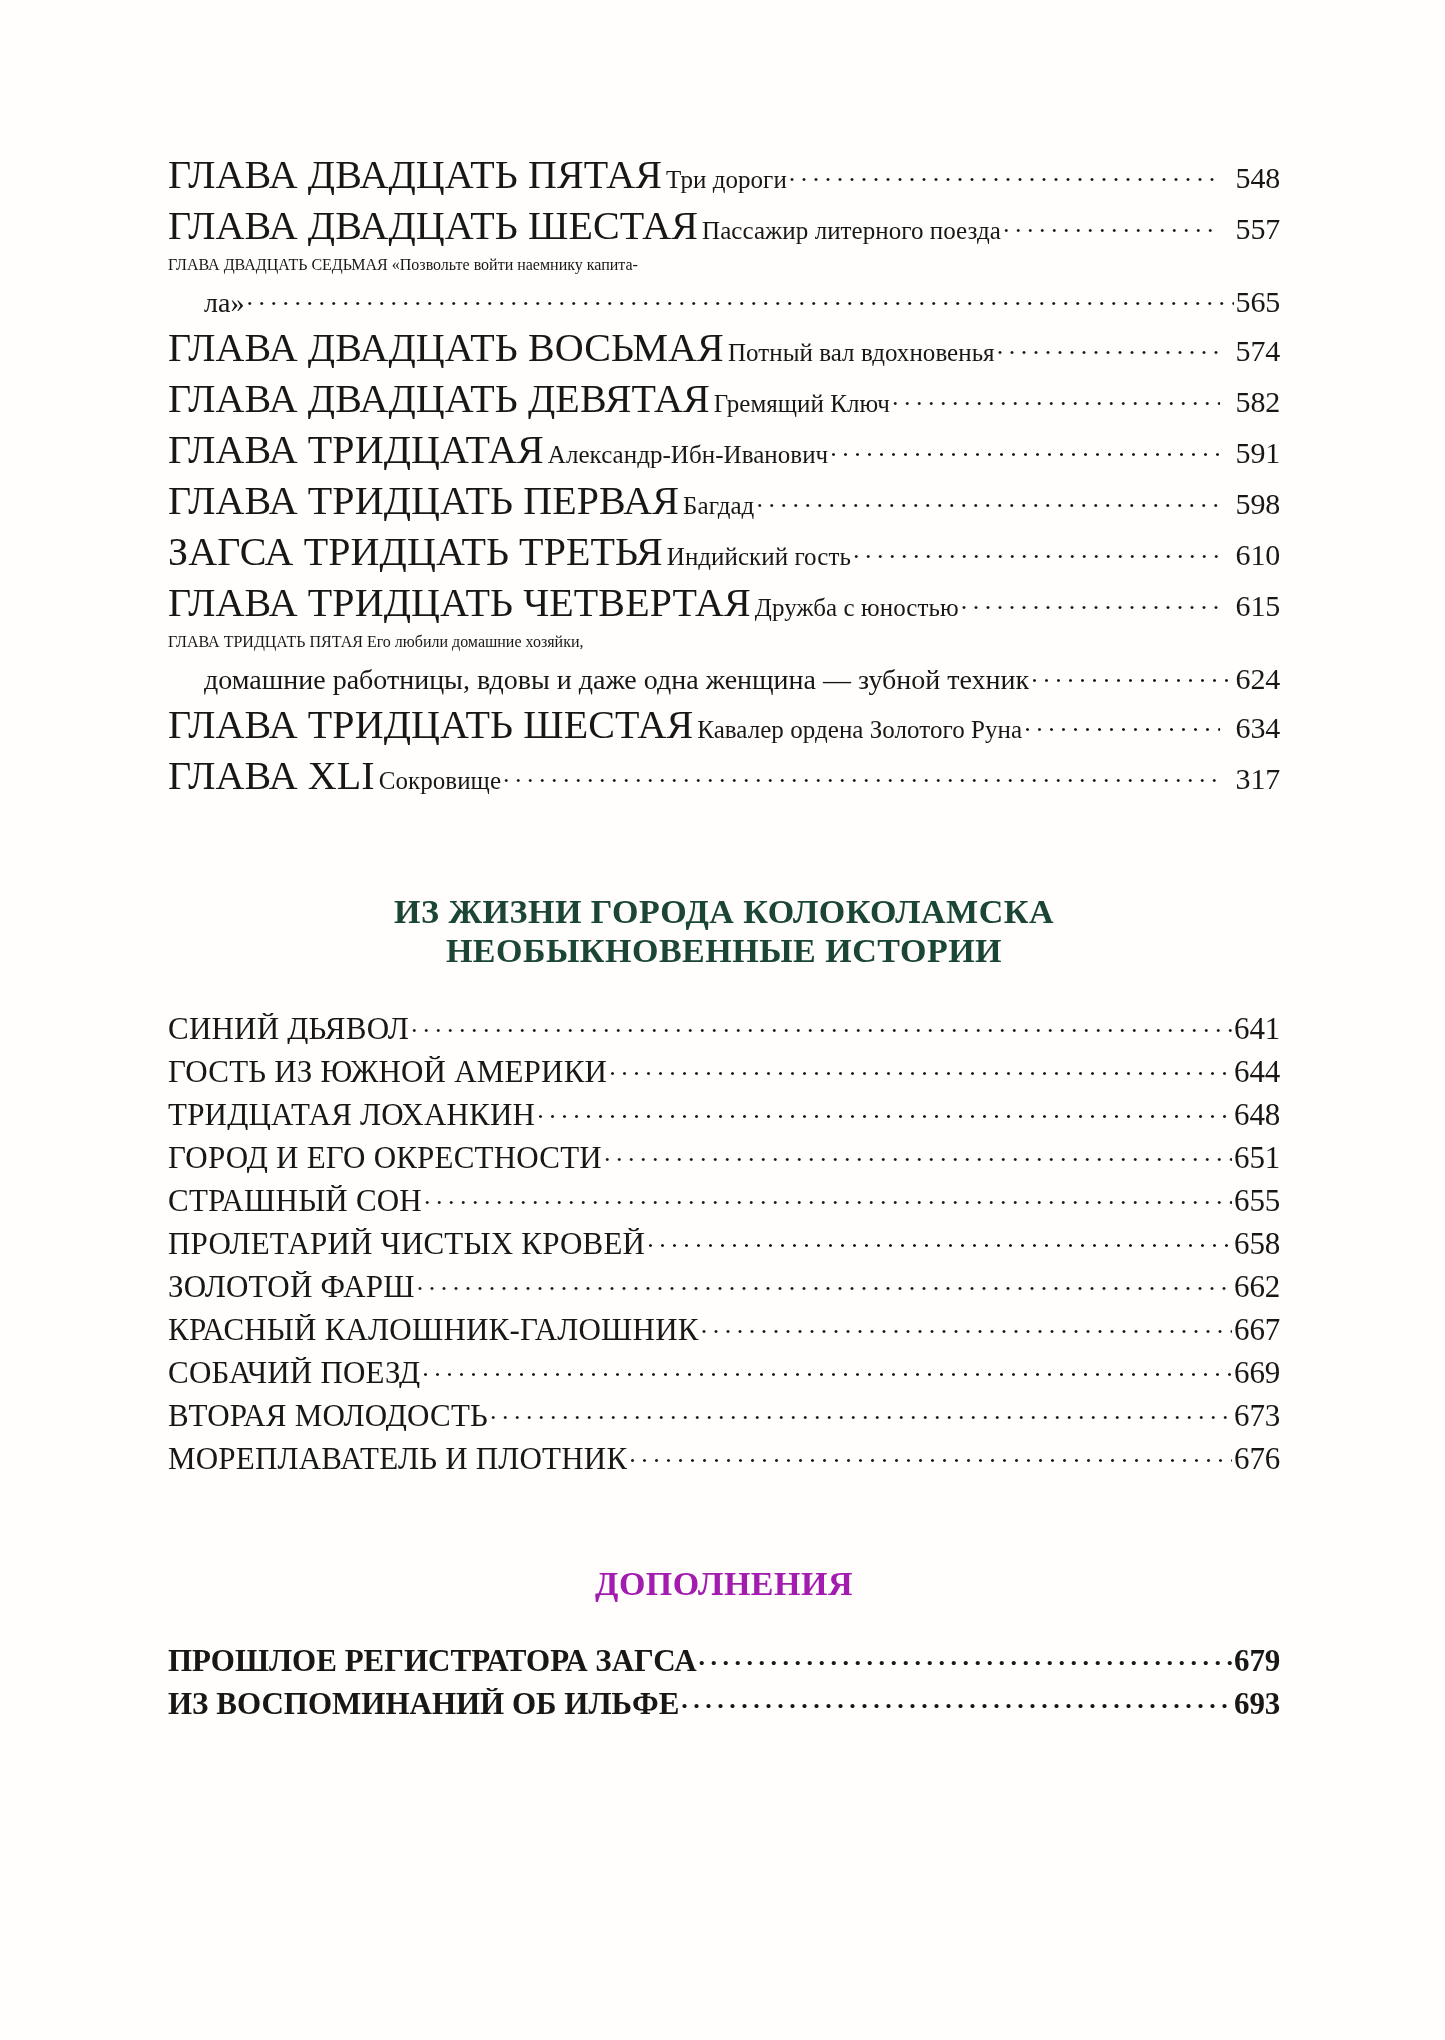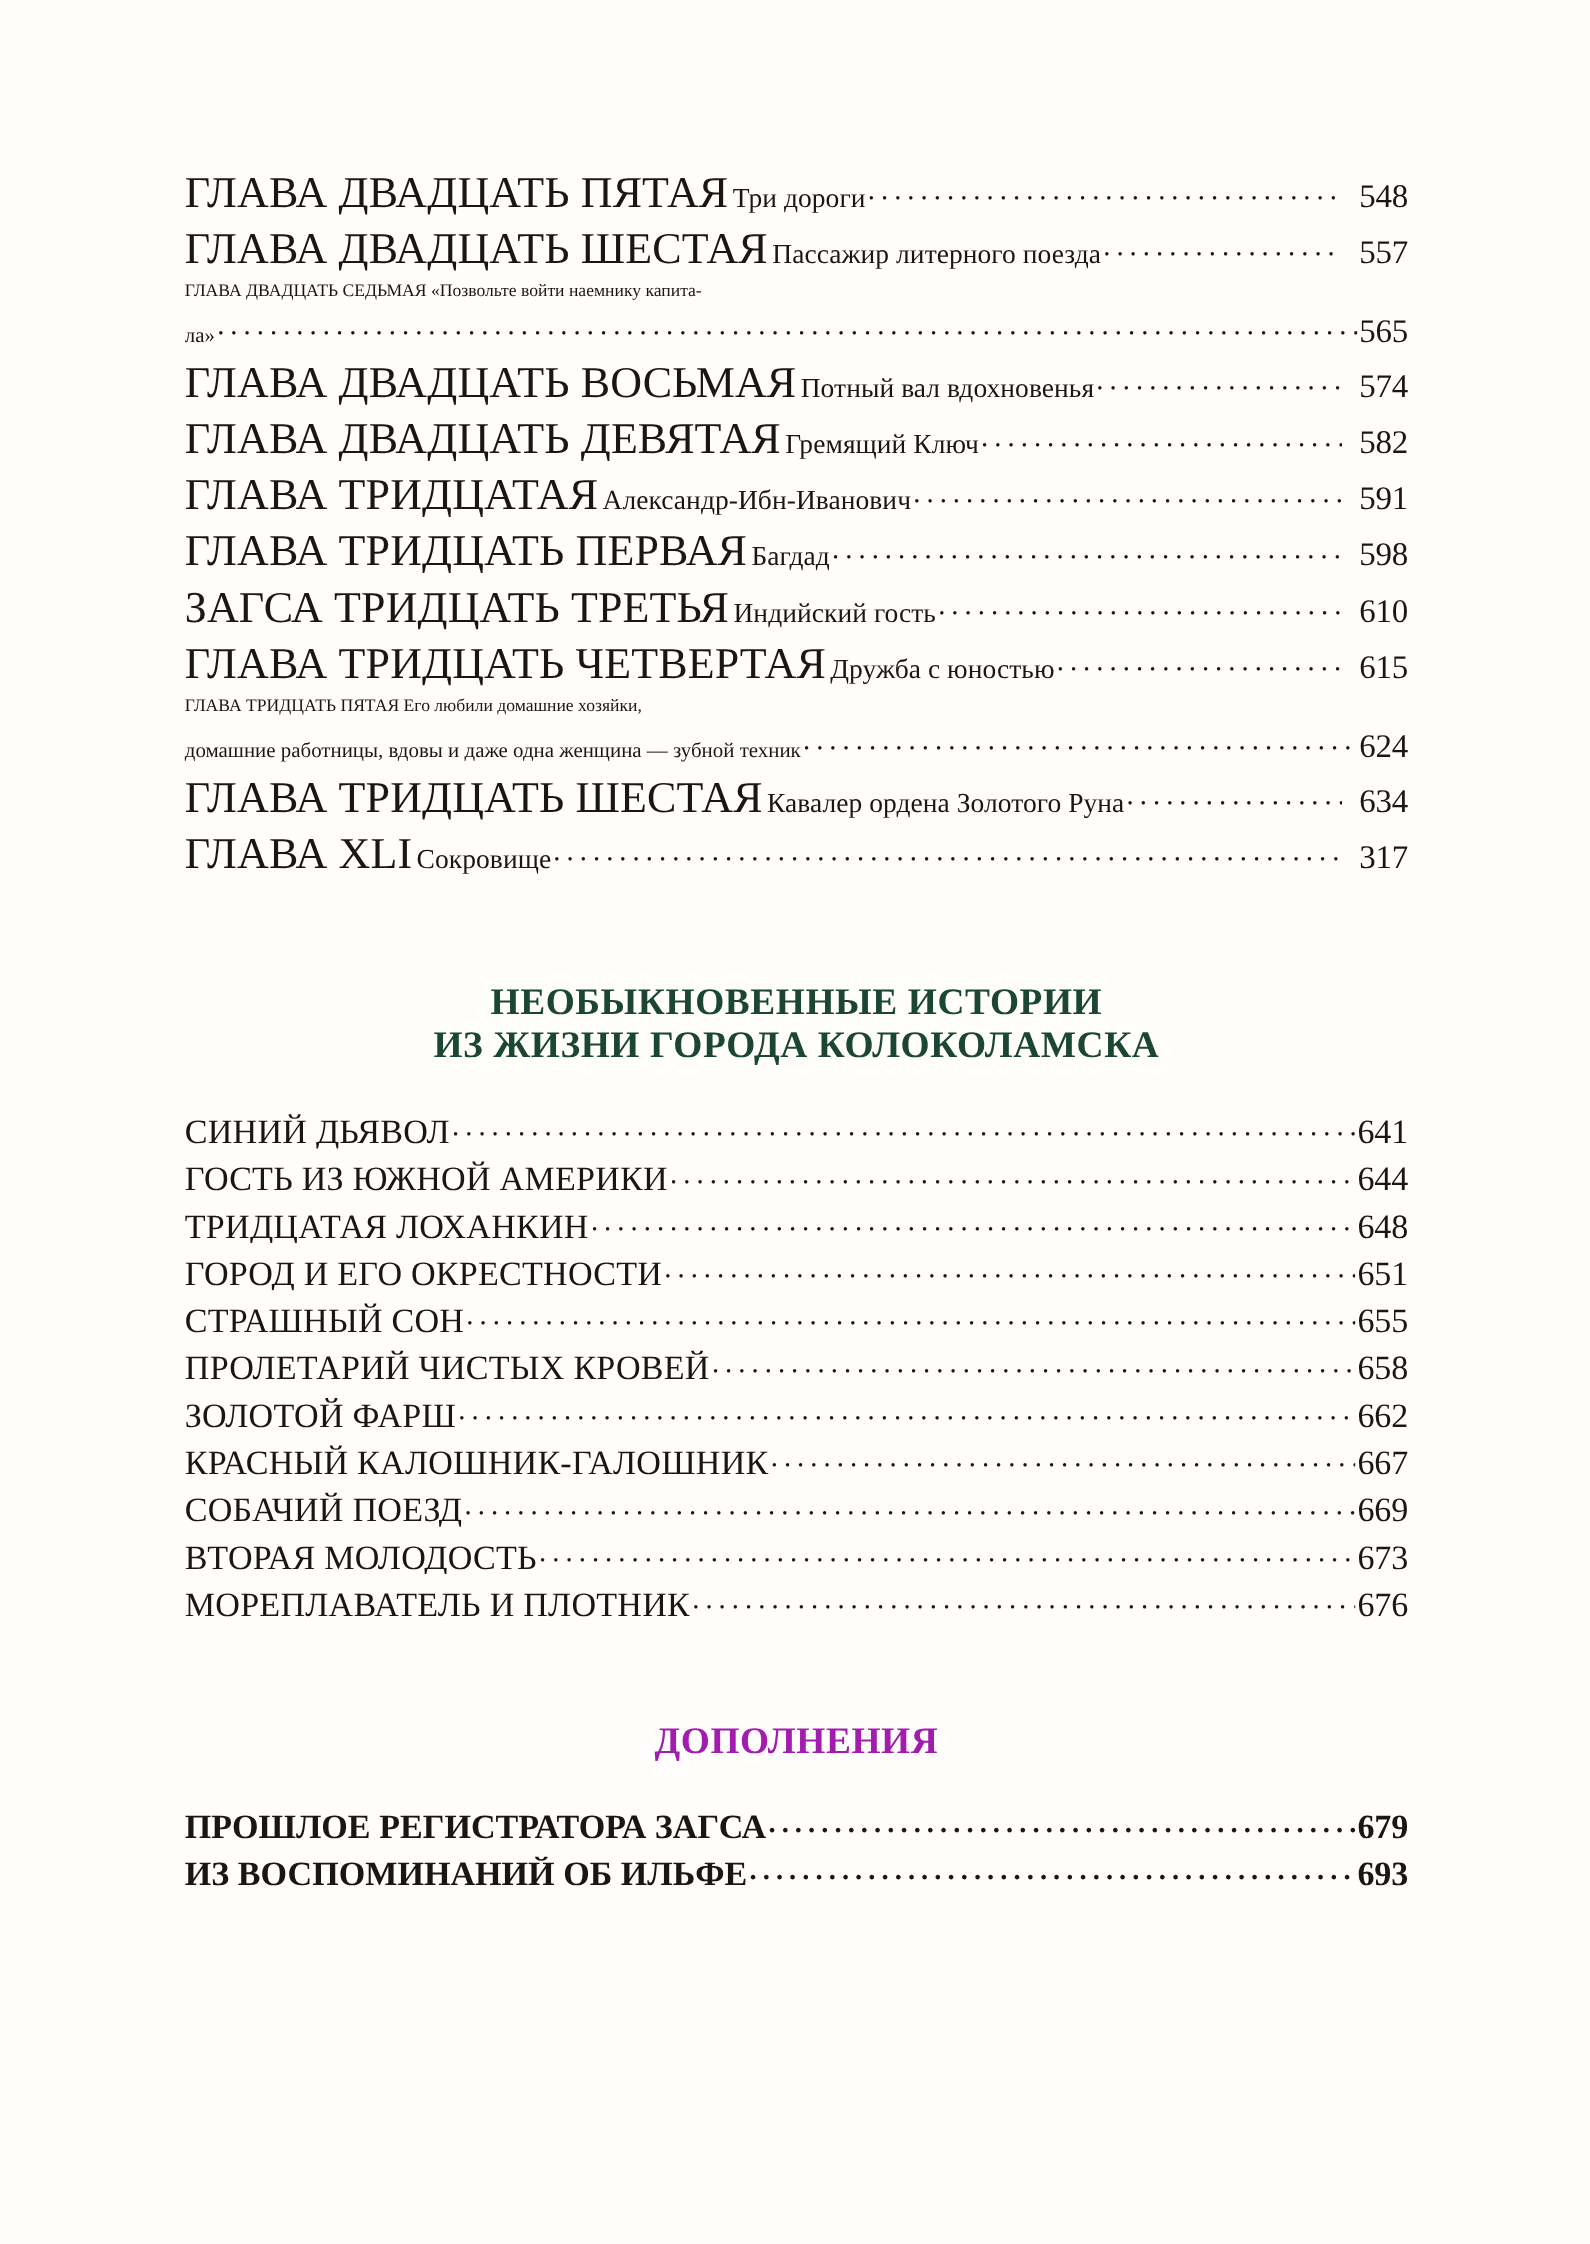--- a/index.html
+++ b/index.html
@@ -97,22 +97,23 @@
     white-space: nowrap;
     margin-bottom: 14px;
   }
   .chapter-wrap .line2 {
     display: flex;
     align-items: baseline;
     width: 100%;
     white-space: nowrap;
   }
   .chapter-wrap .cont-text {
-    font-size: 19px;
+    font-size: 28px;
     flex: 0 1 auto;
+    margin-left: 36px;
   }
 
   
   .section-head {
     text-align: center;
     font-weight: bold;
     letter-spacing: 0.5px;
     line-height: 1.16;
   }
   .section-head-green {
@@ -228,22 +229,22 @@
 
       <div class="toc-row chapter-row">
         <span class="toc-title"><span class="chap-label">ГЛАВА XLI</span> <span class="chap-name">Сокровище</span></span>
         <span class="leader"></span>
         <span class="pageno">317</span>
       </div>
 
     </div>
 
     <div class="section-head section-head-green">
+      <span class="hl">ИЗ ЖИЗНИ ГОРОДА КОЛОКОЛАМСКА</span>
       <span class="hl">НЕОБЫКНОВЕННЫЕ ИСТОРИИ</span>
-      <span class="hl">ИЗ ЖИЗНИ ГОРОДА КОЛОКОЛАМСКА</span>
     </div>
 
     <div>
 
       <div class="toc-row story-row">
         <span class="toc-title story-title">СИНИЙ ДЬЯВОЛ</span>
         <span class="leader"></span>
         <span class="pageno">641</span>
       </div>
 

